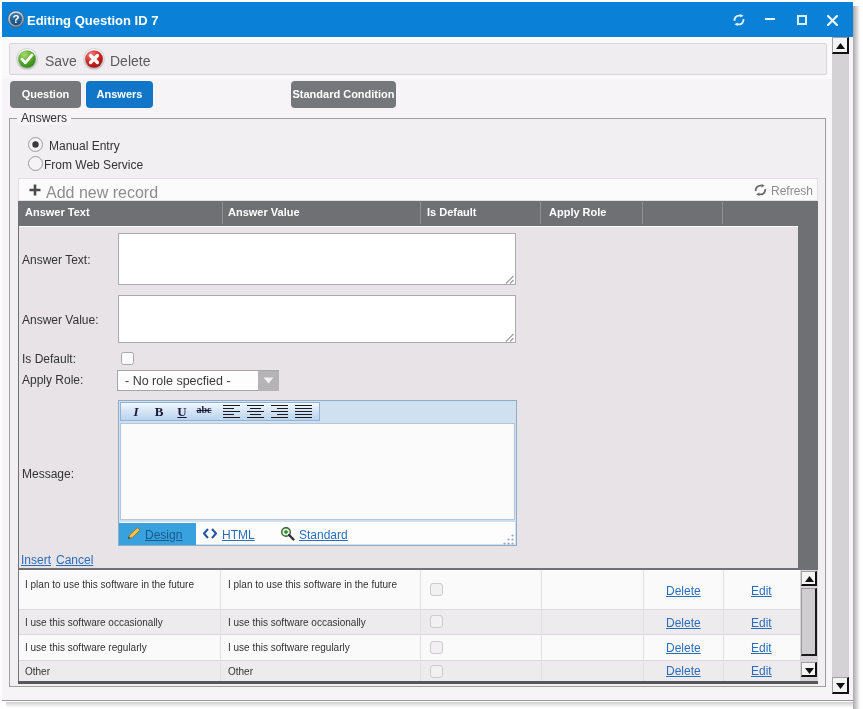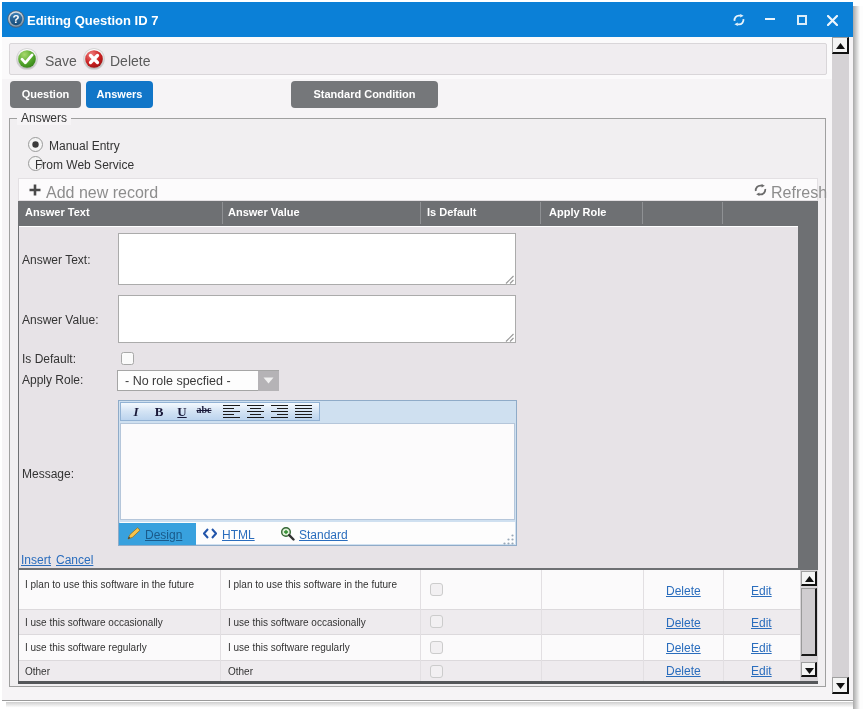--- a/index.html
+++ b/index.html
@@ -26,21 +26,21 @@
 
 
 #fs { left:9px; top:118px; width:817px; height:569px; border:1px solid #a0a0a0; background:#f1eff1; }
 #fs-legend { left:17px; top:111px; padding:0 4px; background:#f6f4f6; font-size:12px; color:#333; }
 
 .radio-label { font-size:12px; color:#333; }
 
 
 #addbar { left:18px; top:178px; width:800px; height:23px; background:#fcfbfc; border:1px solid #e3e0e3; }
 #addtext { left:46px; top:184px; font-size:16px; color:#8d8d8d; }
-#refreshtext { left:771px; top:184px; font-size:16px; color:#8d8d8d; }
+#refreshtext { left:771px; top:184px; font-size:12px; color:#8d8d8d; }
 
 
 #ghead { left:18px; top:201px; width:800px; height:24px; background:#6e7073; }
 .ghead-cell { top:206px; color:#fff; font-size:11px; font-weight:bold; }
 .gsep { top:202px; width:1px; height:22px; background:#8f9194; }
 
 
 #editwrap { left:18px; top:225px; width:800px; height:345px; background:#6e7073; }
 #editpanel { left:19px; top:226px; width:779px; height:342px; background:#e7e3e7; border-top:1px solid #fff; }
 .flabel { font-size:12px; color:#333; }
@@ -129,34 +129,34 @@
     </defs>
     <circle cx="12" cy="12" r="11.8" fill="#cfcfcf"></circle>
     <circle cx="12" cy="12" r="11" fill="url(#sring)"></circle>
     <circle cx="12" cy="12" r="9.6" fill="url(#red)"></circle>
     <path d="M8.2 8.2 L15.8 15.8 M15.8 8.2 L8.2 15.8" fill="none" stroke="#fff" stroke-width="3.6" stroke-linecap="round"></path>
   </svg>
   <div class="abs tb-label" style="left:110px">Delete</div>
 
   <div class="abs tab" style="left:10px;width:71px">Question</div>
   <div class="abs tab sel" style="left:86px;width:67px">Answers</div>
-  <div class="abs tab" style="left:291px;width:147px">Standard Condition</div>
+  <div class="abs tab" style="left:291px;width:105px">Standard Condition</div>
 
   <div class="abs" id="fs"></div>
   <div class="abs" id="fs-legend">Answers</div>
 
   <svg class="abs" style="left:28px;top:137px" width="15" height="15" viewBox="0 0 15 15">
     <circle cx="7.5" cy="7.5" r="7" fill="#f4f4f4" stroke="#9a9a9a" stroke-width="1"></circle>
     <circle cx="7.5" cy="7.5" r="3.2" fill="#3b3b3b"></circle>
   </svg>
   <div class="abs radio-label" style="left:49px;top:139px">Manual Entry</div>
   <svg class="abs" style="left:28px;top:156px" width="15" height="15" viewBox="0 0 15 15">
     <circle cx="7.5" cy="7.5" r="7" fill="#f4f4f4" stroke="#9a9a9a" stroke-width="1"></circle>
   </svg>
-  <div class="abs radio-label" style="left:35px;top:158px">From Web Service</div>
+  <div class="abs radio-label" style="left:44px;top:158px">From Web Service</div>
 
   <div class="abs" id="addbar"></div>
   <svg class="abs" style="left:29px;top:184px" width="12" height="12" viewBox="0 0 12 12">
     <path d="M6 0.5 V11.5 M0.5 6 H11.5" stroke="#4a4a4a" stroke-width="2.6"></path>
   </svg>
   <div class="abs" id="addtext">Add new record</div>
   <svg class="abs" style="left:754px;top:184px" width="13" height="12" viewBox="0 0 13 12">
     <g fill="none" stroke="#6a6a6a" stroke-width="1.8">
       <path d="M1.8 7 A4.7 4.7 0 0 1 6.5 1.6 l1.6 0"></path>
       <path d="M11.2 5 A4.7 4.7 0 0 1 6.5 10.4 l-1.6 0"></path>

